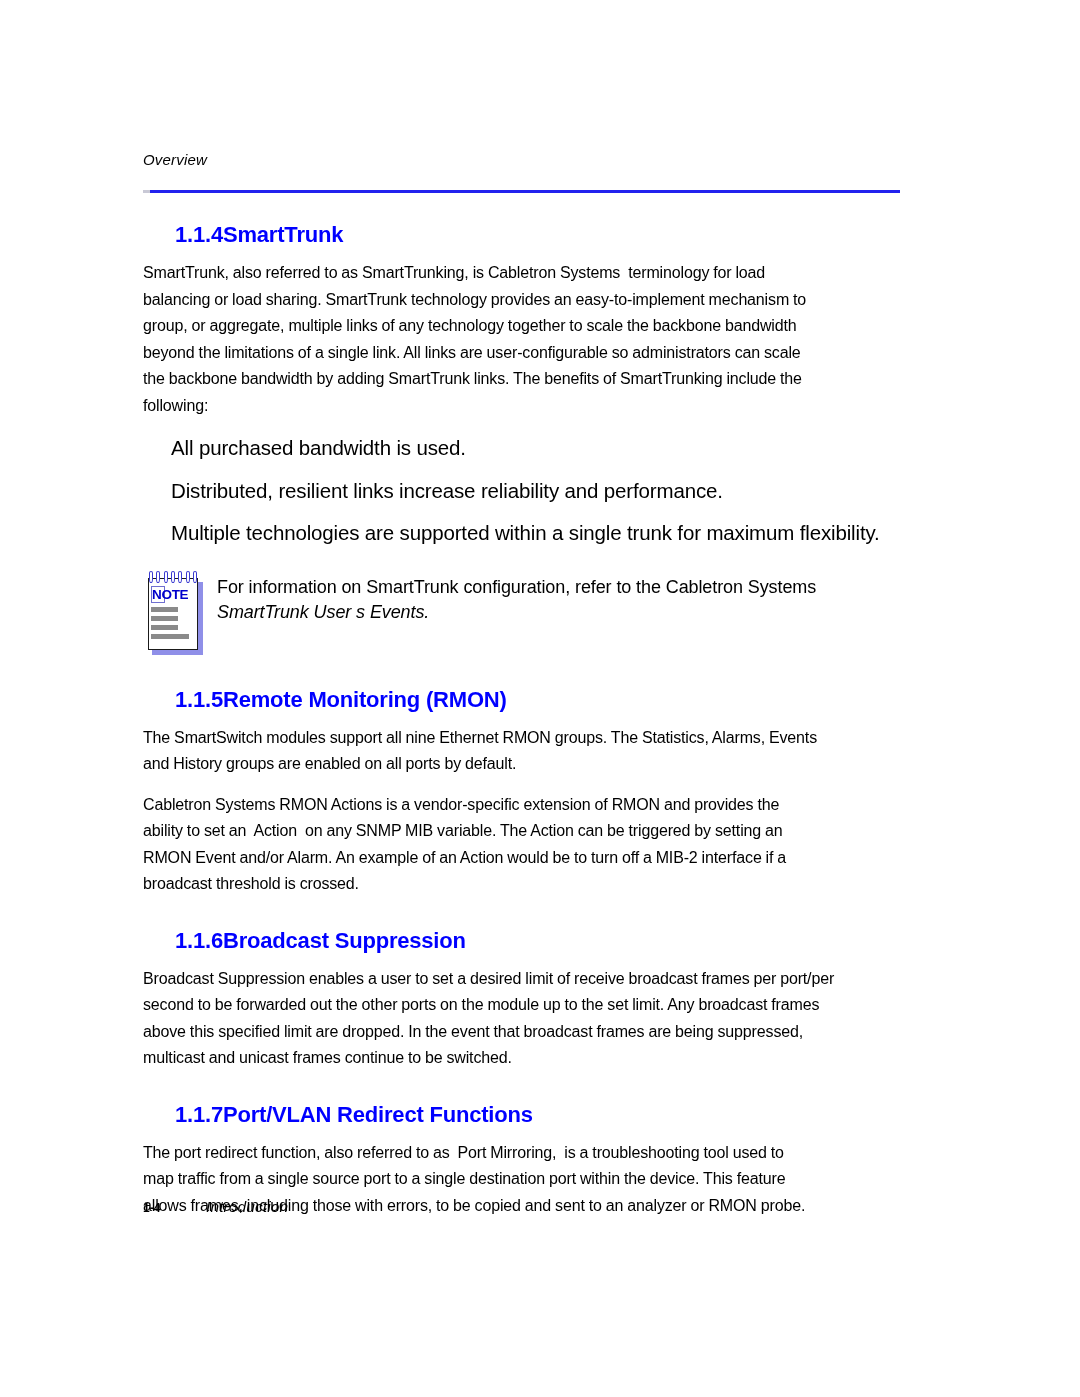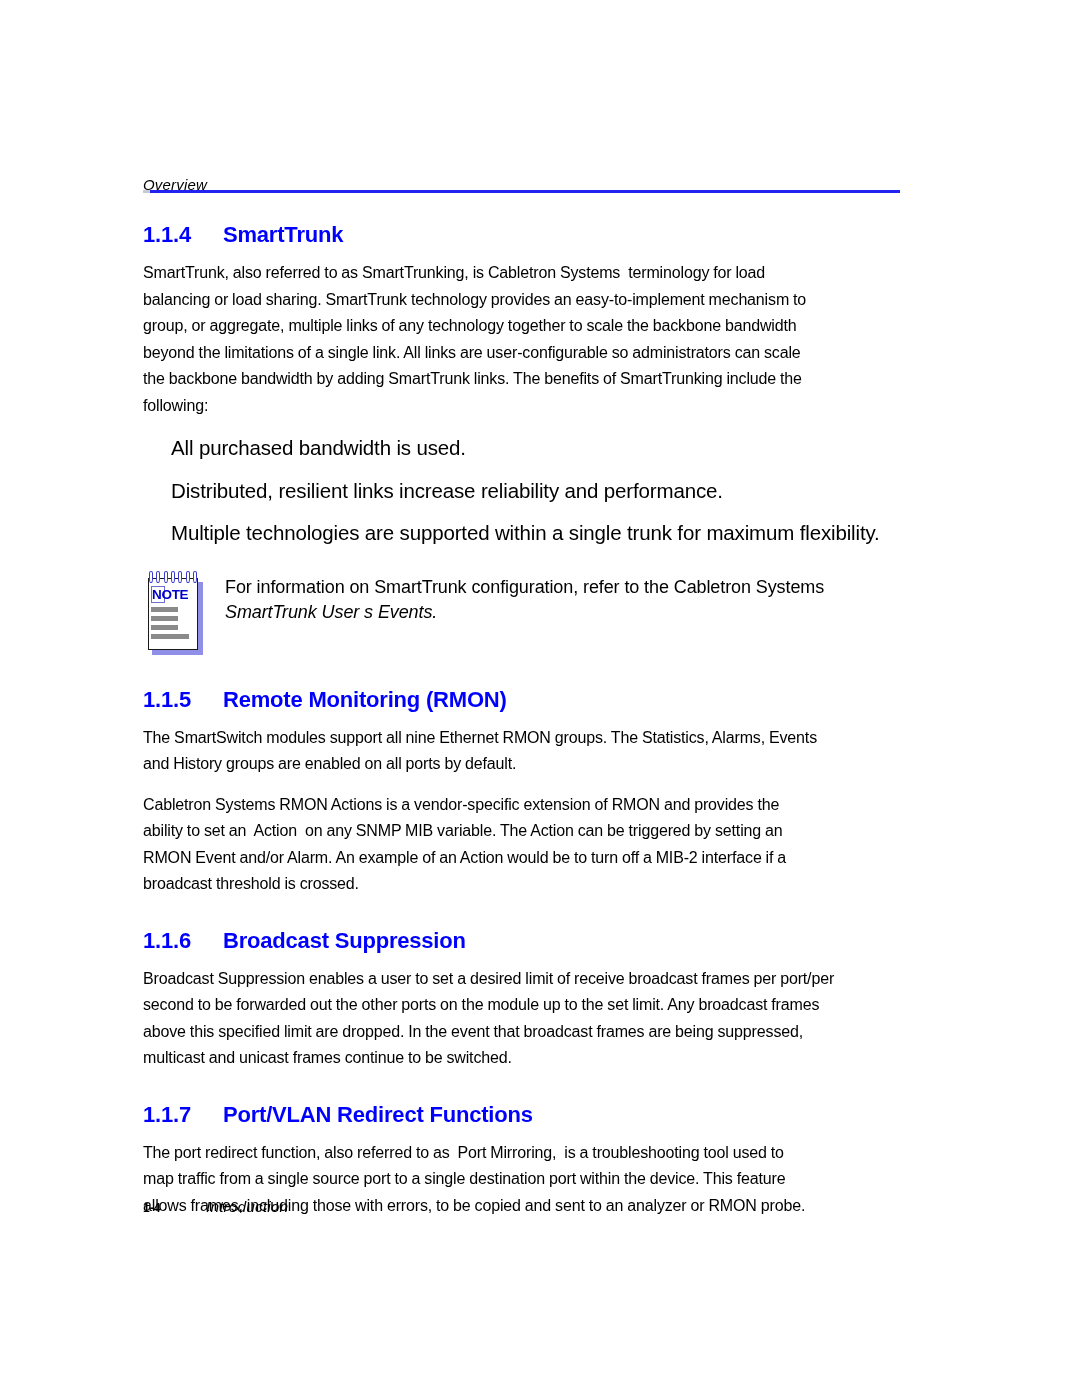--- a/index.html
+++ b/index.html
@@ -21,21 +21,21 @@
     left: 0; top: 0;
     width: 1080px;
     height: 1397px;
     overflow: hidden;
   }
 
   
   .running-header {
     position: absolute;
     left: 143px;
-    top: 176px;
+    top: 151px;
     width: 900px;
   }
   .running-header-text {
     font-style: italic;
     font-size: 15px;
     line-height: 18px;
     color: #000000;
     letter-spacing: 0.2px;
   }
   .header-rule {
@@ -71,20 +71,21 @@
     line-height: 26px;
     white-space: nowrap;
     display: flex;
     align-items: baseline;
   }
   .heading-num {
     display: inline-block;
     width: 80px;
     flex: 0 0 80px;
     letter-spacing: -0.2px;
+    text-align: right;
   }
   .heading-title {
     display: inline-block;
     letter-spacing: -0.2px;
   }
 
   
   .para {
     font-size: 16px;
     line-height: 26.5px;
@@ -187,21 +188,21 @@
   }
   .note-line {
     height: 5px;
     background: #8a8a8a;
     margin-bottom: 4px;
   }
   .note-line.short { width: 27px; }
   .note-line.full  { width: 38px; }
 
   .note-text {
-    margin-left: 18px;
+    margin-left: 10px;
     padding-top: 2px;
   }
   .note-text-line {
     font-size: 18px;
     line-height: 25px;
     color: #000000;
     letter-spacing: -0.1px;
     white-space: pre;
   }
   .note-text-line.italic {

